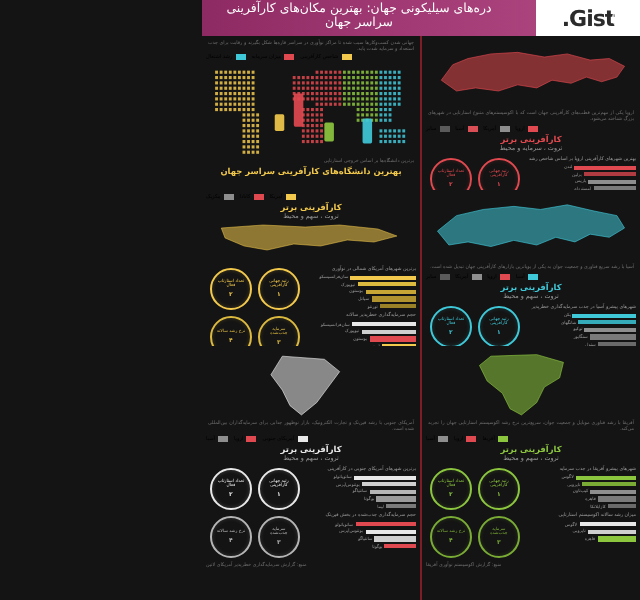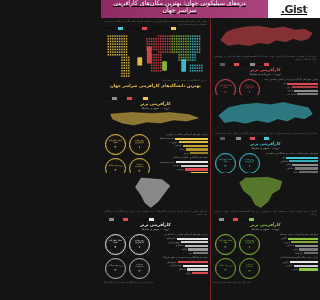--- a/index.html
+++ b/index.html
@@ -8,23 +8,22 @@
     background:#141414;
     font-family:"DejaVu Sans", sans-serif;
     overflow:hidden;
     position:relative;
   }
 
   
   .header {
     height:18px;
     background:linear-gradient(90deg,#8e2a63 0%,#a13a74 45%,#b24b84 100%);
-    display:flex; 
+    display:flex; align-items:center;
     position:relative;
-    text-decoration:underline;
   }
   .logo {
     width:52px; height:18px;
     background:#ffffff;
     display:flex; align-items:center; justify-content:center;
     flex:none;
   }
   .logo-text {
     font-size:11px; font-weight:bold; color:#2b2b2b;
     letter-spacing:-0.5px; line-height:1;

